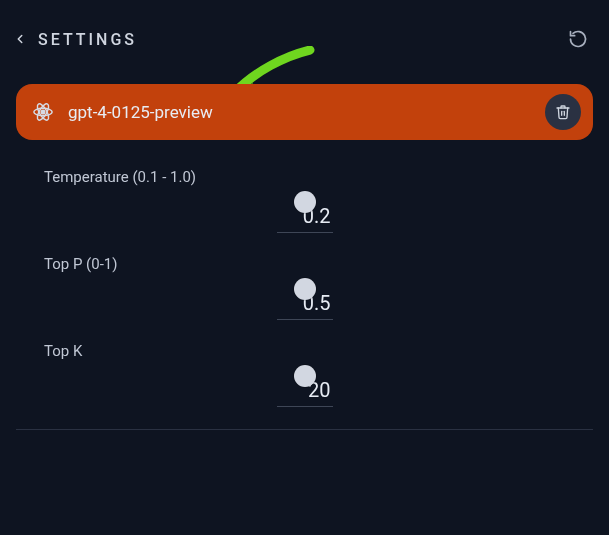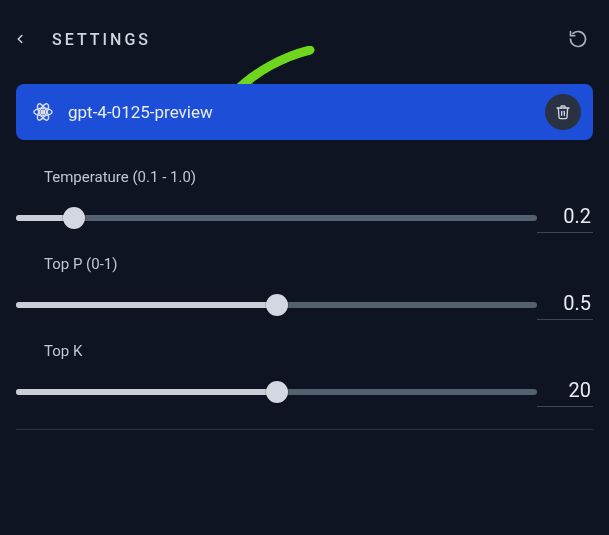--- a/index.html
+++ b/index.html
@@ -15,41 +15,41 @@
   
   .header {
     display: flex;
     align-items: center;
     justify-content: space-between;
     padding: 28px 20px 10px 10px;
   }
   .header-left {
     display: flex;
     align-items: center;
-    gap: 22px;
+    gap: 8px;
     cursor: pointer;
     justify-content: space-between;
   }
   .chev { width: 20px; height: 20px; display:flex; align-items:center; justify-content:center; }
   .title {
     font-size: 16px;
     letter-spacing: 3px;
     font-weight: 500;
     color: #cfd5df;
   }
   .refresh {
     width: 22px; height: 22px; display:flex; align-items:center; justify-content:center;
     cursor: pointer; color:#a8b0bf;
   }
 
   
   .model-row {
     margin: 24px 16px 0 16px;
-    background: #1d4ed8;
-    border-radius: 8px;
+    background: #c2410c;
+    border-radius: 16px;
     height: 56px;
     display: flex;
     align-items: center;
     padding: 0 12px 0 16px;
     gap: 14px;
     position: relative;
   }
   .atom-icon { width:22px; height:22px; display:flex; align-items:center; justify-content:center; color:#d6dbe4; }
   .model-name { font-size: 17px; color:#e8ecf3; flex:1; }
   .trash-btn {
@@ -72,21 +72,21 @@
   
   .settings { padding: 28px 16px 0 16px; }
   .setting { margin-bottom: 22px; }
   .setting-label {
     font-size: 15px;
     color: #c0c7d4;
     margin-bottom: 16px;
     margin-left: 28px;
   }
   .slider-row {
-    display:flex; align-items:center; 
+    display:flex; align-items:center;  flex-direction: column;
   }
   .slider {
     position: relative;
     flex: 1;
     height: 22px;
     cursor: pointer;
   }
   .track {
     position:absolute; left:0; right:0; top:50%; transform:translateY(-50%);
     height:6px; border-radius:4px; background:#55606f;

